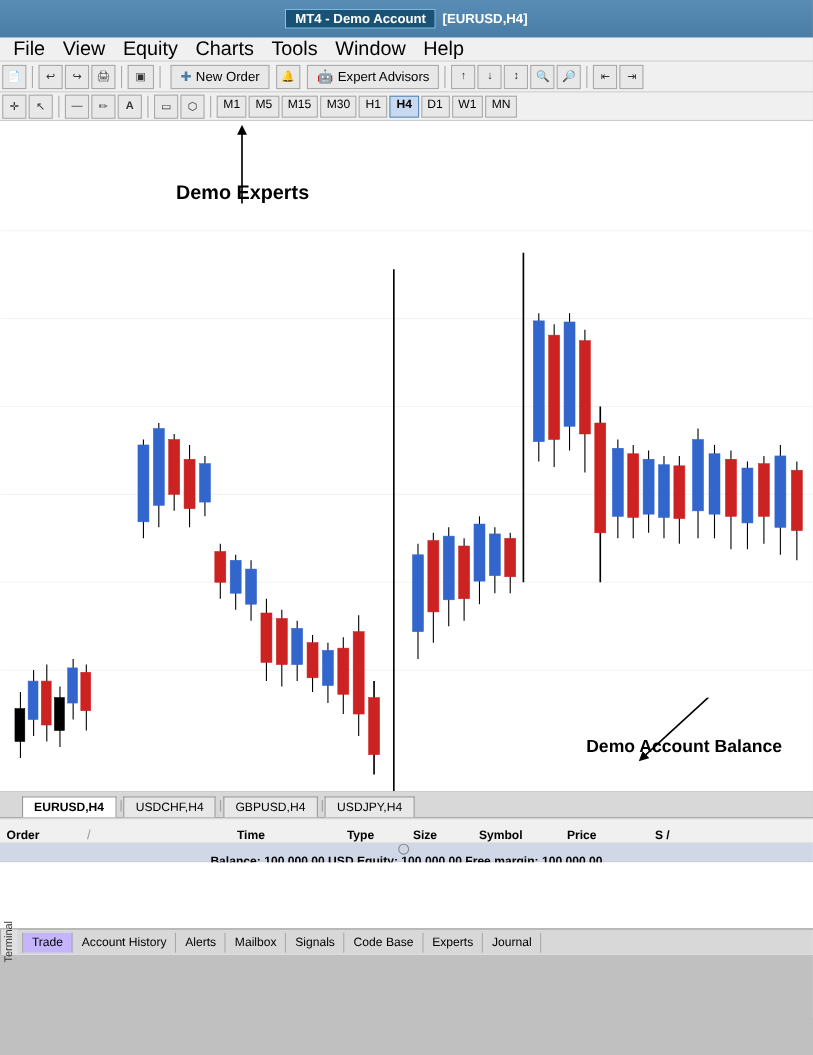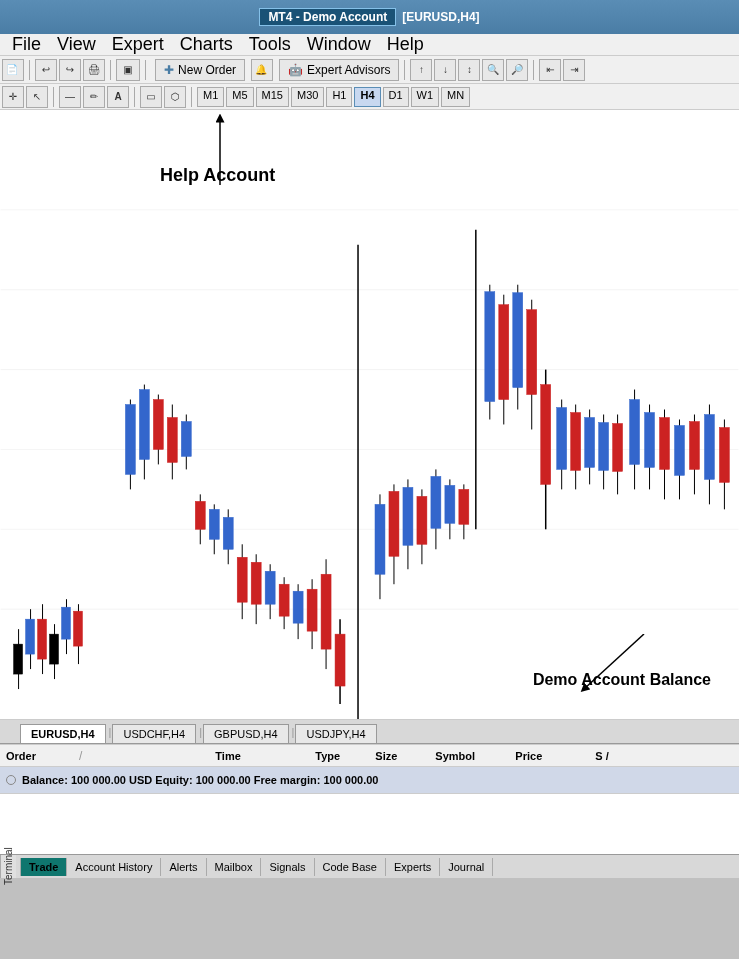--- a/index.html
+++ b/index.html
@@ -215,41 +215,42 @@
       display: flex;
       flex-direction: column;
     }
 
     
     #terminal-columns {
       height: 22px;
       background: #f0f0f0;
       border-bottom: 1px solid #ccc;
       display: flex;
-      align-items: center;
+      align-items: flex-end;
       padding: 0 6px;
     }
     .col-header {
       font-size: 11px;
       font-weight: bold;
       color: #000;
       cursor: pointer;
     }
 
     
     #balance-row {
-      height: 27px;
+      height: 17px;
       background: #d0d8e8;
       border-bottom: 1px solid #ccc;
       display: flex;
       align-items: center;
       padding: 0 6px;
       font-size: 11px;
       color: #000;
       font-weight: bold;
+      flex-direction: column;
     }
     .balance-dot {
       width: 10px;
       height: 10px;
       border-radius: 50%;
       border: 1px solid #888;
       margin-right: 6px;
       flex-shrink: 0;
     }
 
@@ -265,22 +266,22 @@
     }
     .term-tab {
       padding: 3px 8px;
       font-size: 11px;
       color: #000;
       cursor: pointer;
       border-right: 1px solid #aaa;
     }
     .term-tab:first-child { border-left: 1px solid #aaa; }
     .term-tab.active {
-      background: #0f766e;
-      font-weight: bold;
+      background: #c4b5fd;
+      font-weight: normal;
     }
 
     
     #terminal-label {
       position: absolute;
       left: 0;
       top: 0;
       width: 16px;
       writing-mode: vertical-rl;
       text-orientation: mixed;
@@ -314,21 +315,21 @@
 <body>
 
 <div id="title-bar">
   <span id="title-bar-text">MT4 - Demo Account</span>
   <span id="title-bar-symbol">[EURUSD,H4]</span>
 </div>
 
 <div id="menu-bar">
   <div class="menu-item">File</div>
   <div class="menu-item">View</div>
-  <div class="menu-item">Expert</div>
+  <div class="menu-item">Equity</div>
   <div class="menu-item">Charts</div>
   <div class="menu-item">Tools</div>
   <div class="menu-item">Window</div>
   <div class="menu-item">Help</div>
 </div>
 
 <div id="toolbar1">
 
   <div class="tb-btn">📄</div>
   <div class="tb-sep"></div>
@@ -375,21 +376,21 @@
   <div class="tf-btn">M30</div>
   <div class="tf-btn">H1</div>
   <div class="tf-btn active">H4</div>
   <div class="tf-btn">D1</div>
   <div class="tf-btn">W1</div>
   <div class="tf-btn">MN</div>
 </div>
 
 <div id="chart-area" style="height:610px; position:relative;">
 
-  <div id="demo-label">Help Account</div>
+  <div id="demo-label">Demo Experts</div>
 
   <svg id="arrow-demo" width="100" height="80" style="position:absolute; top:0; left:175px;">
     <defs>
       <marker id="arrowhead" markerWidth="6" markerHeight="6" refX="3" refY="3" orient="auto">
         <polygon points="0 0, 6 3, 0 6" fill="#000"></polygon>
       </marker>
     </defs>
     <line x1="45" y1="75" x2="45" y2="8" stroke="#000" stroke-width="1.5" marker-end="url(#arrowhead)"></line>
   </svg>
 

